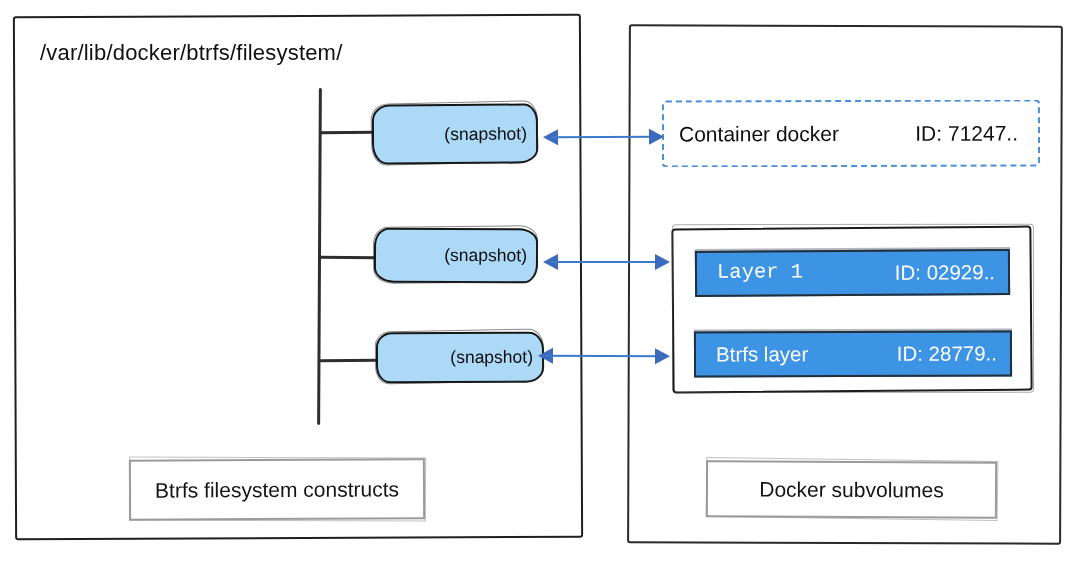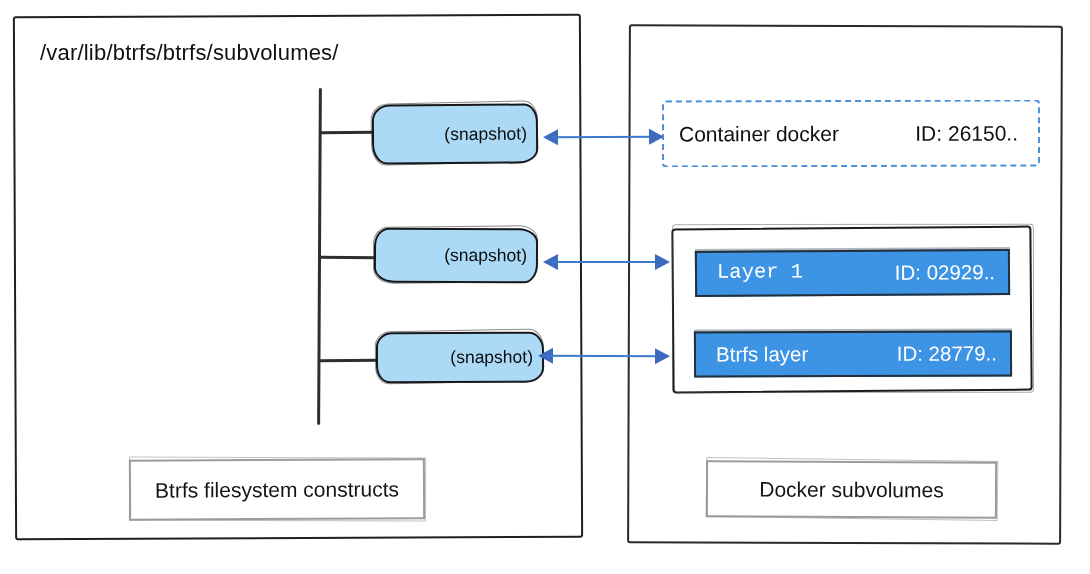--- a/index.html
+++ b/index.html
@@ -199,21 +199,21 @@
   .arrow-2{ left:543px; top:254px; width:127px; }
   .arrow-3{ left:538px; top:348px; width:132px; transform:rotate(0.2deg); }
 </style>
 </head>
 <body>
 
 <div class="stage">
 
   <div class="panel panel-left"></div>
 
-  <div class="path-title">/var/lib/btrfs/btrfs/subvolumes/</div>
+  <div class="path-title">/var/lib/docker/btrfs/filesystem/</div>
 
   <div class="tree-trunk"></div>
   <div class="tree-branch branch-1"></div>
   <div class="tree-branch branch-2"></div>
   <div class="tree-branch branch-3"></div>
 
   <div class="snapshot snap-1">
     <span>(snapshot)</span>
   </div>
   <div class="snapshot snap-2">
@@ -224,21 +224,21 @@
   </div>
 
   <div class="caption-box caption-btrfs">
     <span>Btrfs filesystem constructs</span>
   </div>
 
   <div class="panel panel-right"></div>
 
   <div class="dashed-box">
     <span>Container docker</span>
-    <span>ID: 26150..</span>
+    <span>ID: 71247..</span>
   </div>
 
   <div class="image-box"></div>
 
   <div class="layer-bar layer-1">
     <span class="bar-label">Layer 1</span>
     <span>ID: 02929..</span>
   </div>
 
   <div class="layer-bar layer-base">

